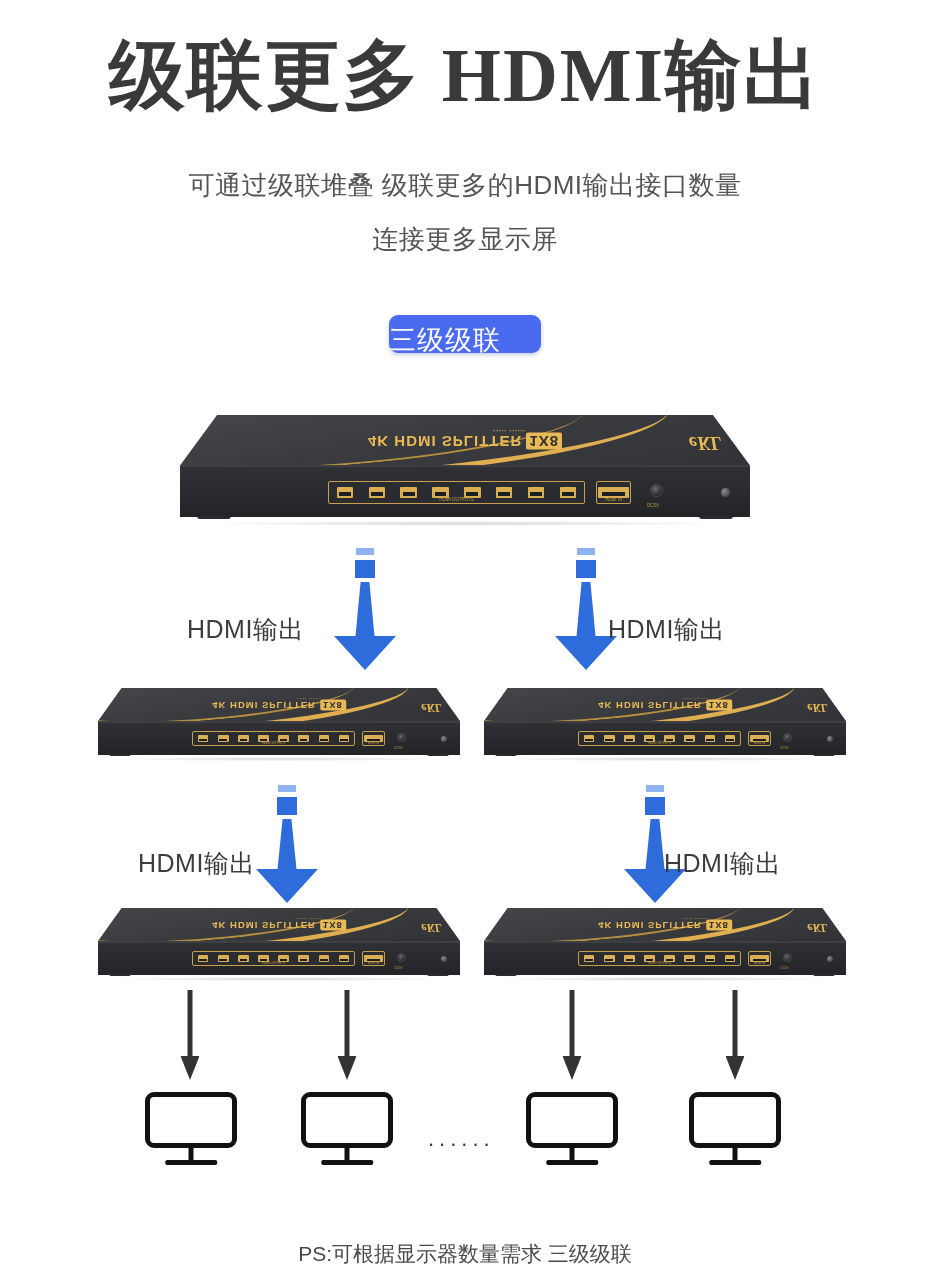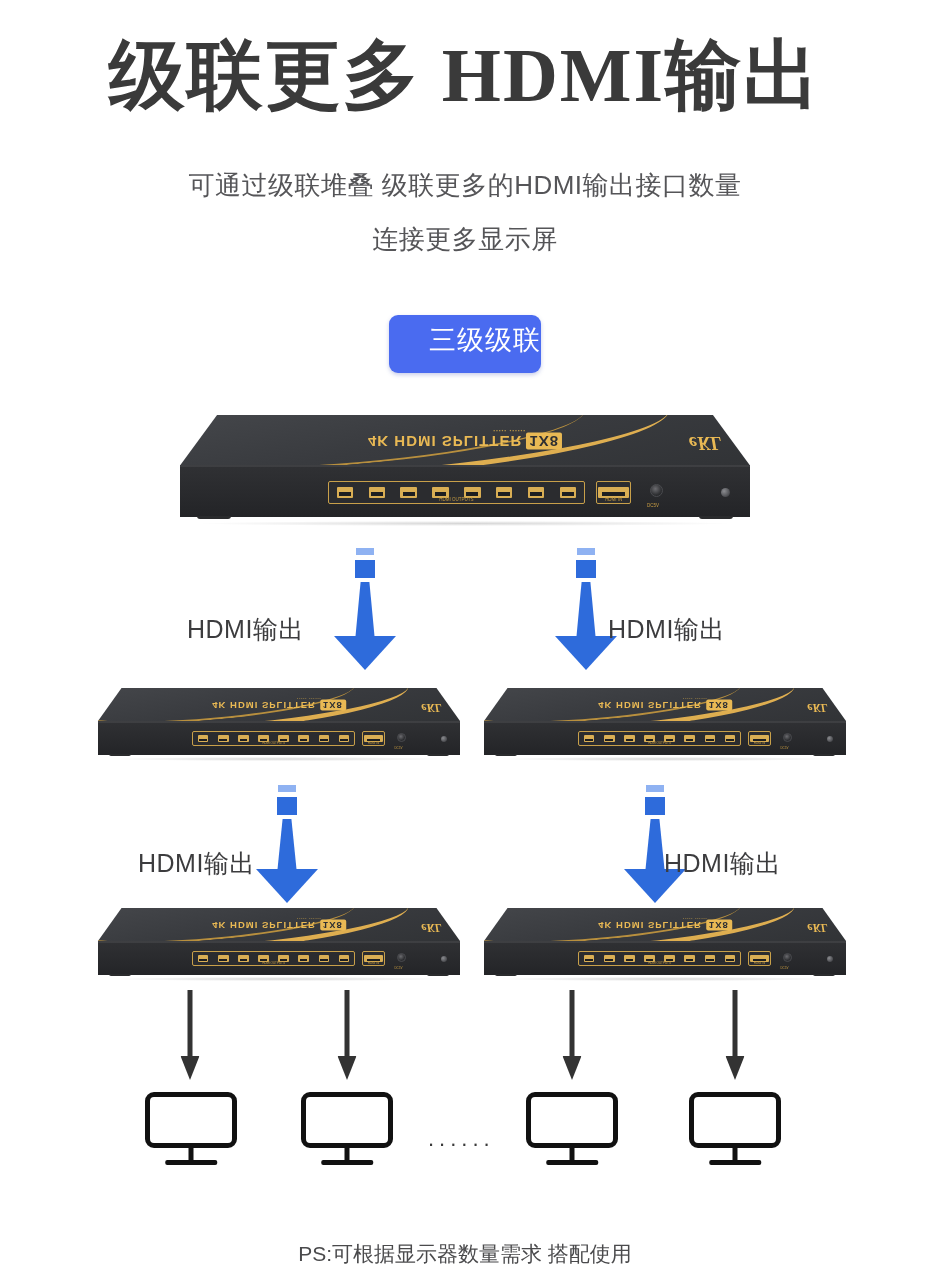--- a/index.html
+++ b/index.html
@@ -43,27 +43,27 @@
   }
   .subtitle.l1 { top: 168px; }
   .subtitle.l2 { top: 222px; }
 
   
   .badge {
     position: absolute;
     top: 315px;
     left: 389px;
     width: 152px;
-    height: 58px;
+    height: 38px;
     background: #4a6bf0;
     border-radius: 9px;
     color: #ffffff;
     font-size: 27px;
     line-height: 50px;
-    text-align: right;
+    text-align: left;
     letter-spacing: 1px;
     box-shadow: 0 2px 4px rgba(60,80,180,0.28);
   }
 
   
   .device {
     position: absolute;
     transform-origin: top left;
   }
   .dev-shadow {
@@ -578,13 +578,13 @@
   <div class="base"></div>
 </div>
 <div class="monitor" style="left:689px; top:1092px; width:92px; height:78px;">
   <div class="screen"></div>
   <div class="neck"></div>
   <div class="base"></div>
 </div>
 
 <div class="ellipsis" style="left:428px; top:1126px;">......</div>
 
-<div class="footnote" style="top:1240px;">PS:可根据显示器数量需求 搭配使用</div>
+<div class="footnote" style="top:1240px;">PS:可根据显示器数量需求 三级级联</div>
 
 </body></html>

